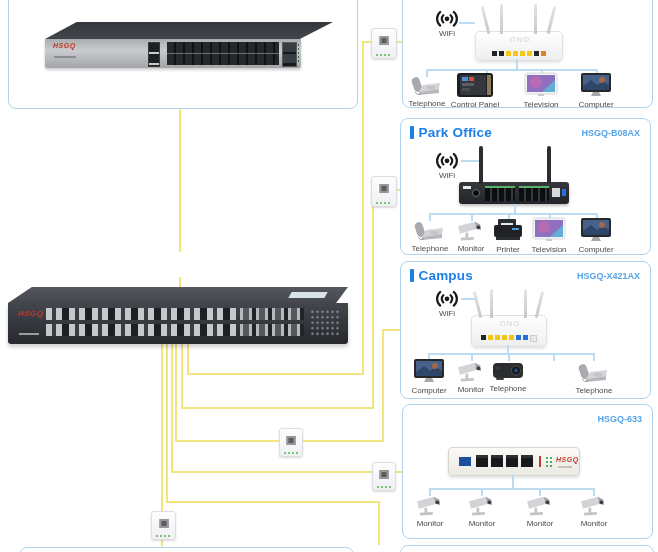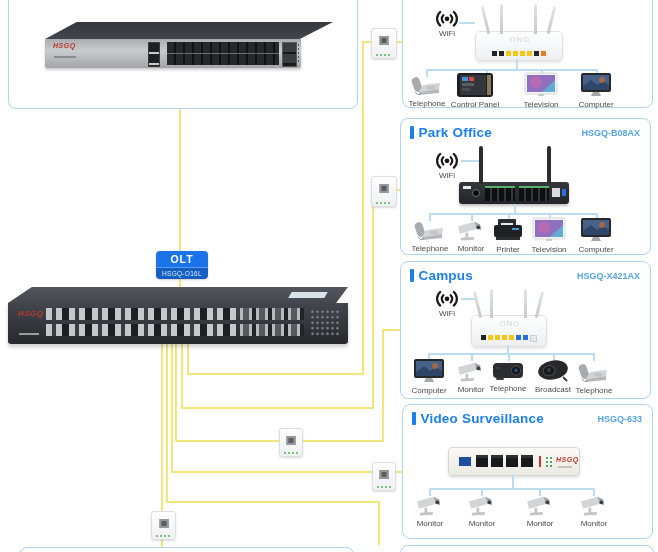--- a/index.html
+++ b/index.html
@@ -133,24 +133,20 @@
       <i class="cs-modelbar"></i>
       <div class="cs-rj"></div>
       <div class="cs-sfp">
           <div class="cs-split"></div>
         </div>
       <div class="cs-qsfp"></div>
       <div class="cs-led"></div>
     </div>
   </div>
 
-  <div class="badge">
-    <div class="badge-top">OLT</div>
-    <div class="badge-model">HSGQ-O16L</div>
-  </div>
 
   <div class="olt" style="left:8px;top:287px;width:340px;height:57px;">
     <div class="olt-top"></div>
     <span class="olt-sticker"></span>
     <div class="olt-front">
       <span class="brand-red" style="left:10px;top:6px;">HSGQ</span>
       <i class="olt-modelbar"></i>
       <div style="position:absolute;left:38px;top:5px;width:190px;">
         <div class="sfprow"></div>
           <div class="sfprow"></div>
@@ -401,46 +397,33 @@
     <div class="dev" style="left:107px;top:98px;">
       <svg width="32" height="22" viewBox="0 0 32 22">
         <rect x="1" y="3" width="30" height="15" rx="4" fill="#2b2d30"></rect>
         <circle cx="24" cy="10.5" r="4.5" fill="#101214" stroke="#4e5156"></circle>
         <circle cx="24" cy="10.5" r="2" fill="#2e6fd6" opacity=".6"></circle>
         <circle cx="6" cy="8" r="1" fill="#4e5156"></circle>
         <rect x="4" y="18" width="8" height="2" rx="1" fill="#3a3d42"></rect>
       </svg>
       <div class="dev-label">Telephone</div>
     </div>
-    <div class="dev" style="left:152px;top:97px;">
-      <svg width="36" height="24" viewBox="0 0 36 24">
-        <ellipse cx="18" cy="11" rx="15" ry="9.5" fill="#26282b" transform="rotate(-10 18 11)"></ellipse>
-        <ellipse cx="14" cy="11" rx="6" ry="5" fill="#17191b" stroke="#4a4d52" transform="rotate(-10 18 11)"></ellipse>
-        <circle cx="14" cy="11" r="2" fill="#3a3d42"></circle>
-        <path d="M28 18 L32 22" stroke="#3a3d42" stroke-width="2"></path>
-      </svg>
-      <div class="dev-label">Broadcast</div>
-    </div>
     <div class="dev" style="left:193px;top:98px;">
       <svg width="32" height="24" viewBox="0 0 32 24">
         <rect x="2" y="4" width="8" height="15" rx="4" fill="#a8aaad" transform="rotate(-18 6 12)"></rect>
         <path d="M8 19 L28 16 L29 10 L12 12 Z" fill="#d2d4d7"></path>
         <path d="M8 19 L28 16 L28 20 L8 22 Z" fill="#b5b7ba"></path>
         <rect x="16" y="13" width="8" height="3.5" fill="#c2c4c7"></rect>
         <path d="M4 19 Q6 23 10 21" stroke="#97999c" fill="none"></path>
       </svg>
       <div class="dev-label">Telephone</div>
     </div>
   </div>
 
   <div class="panel" style="left:402px;top:404px;width:249px;height:133px;">
-    <div class="panel-title">
-        <span class="tbar"></span>
-        <span>Video Surveillance</span>
-      </div>
     <div class="panel-model">HSGQ-633</div>
     <div class="vs-dev" style="left:45px;top:42px;width:130px;height:27px;">
       <span style="position:absolute;left:10px;top:9px;width:12px;height:9px;background:#1e4f9e;"></span>
       <span class="vs-port" style="left:27px;"></span>
       <span class="vs-port" style="left:42px;"></span>
       <span class="vs-port" style="left:57px;"></span>
       <span class="vs-port" style="left:72px;"></span>
       <span style="position:absolute;left:90px;top:8px;width:2px;height:11px;background:#c0392b;"></span>
       <span style="position:absolute;left:96px;top:8px;width:8px;height:11px;background-image:radial-gradient(#4cae5c 1px,transparent 1.2px);background-size:4px 4px;"></span>
       <span class="brand-red" style="left:107px;top:8px;font-size:7px;">HSGQ</span>

